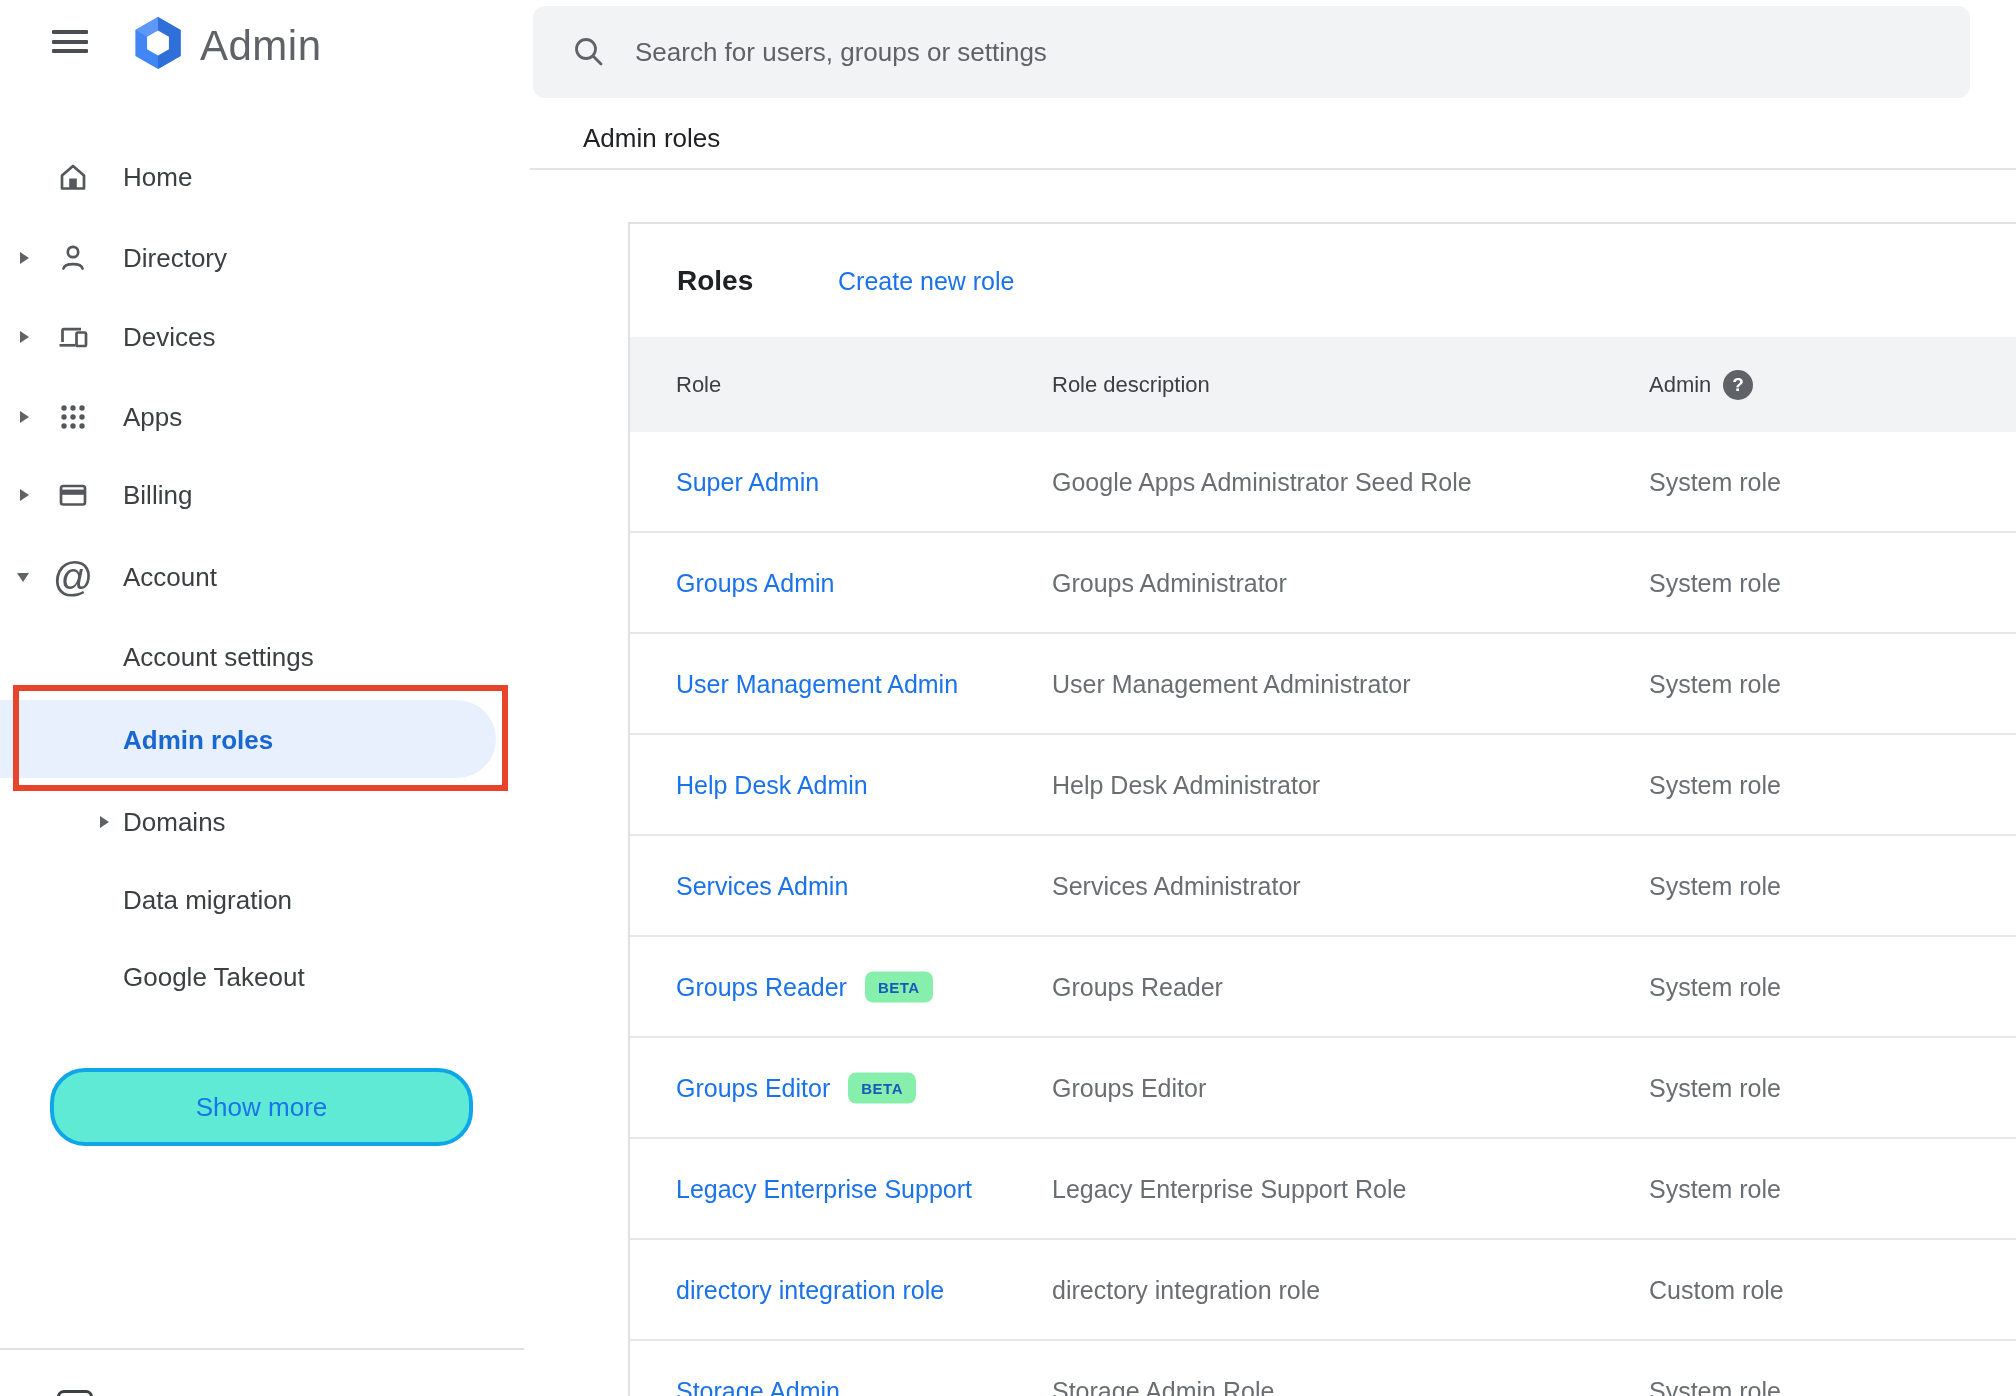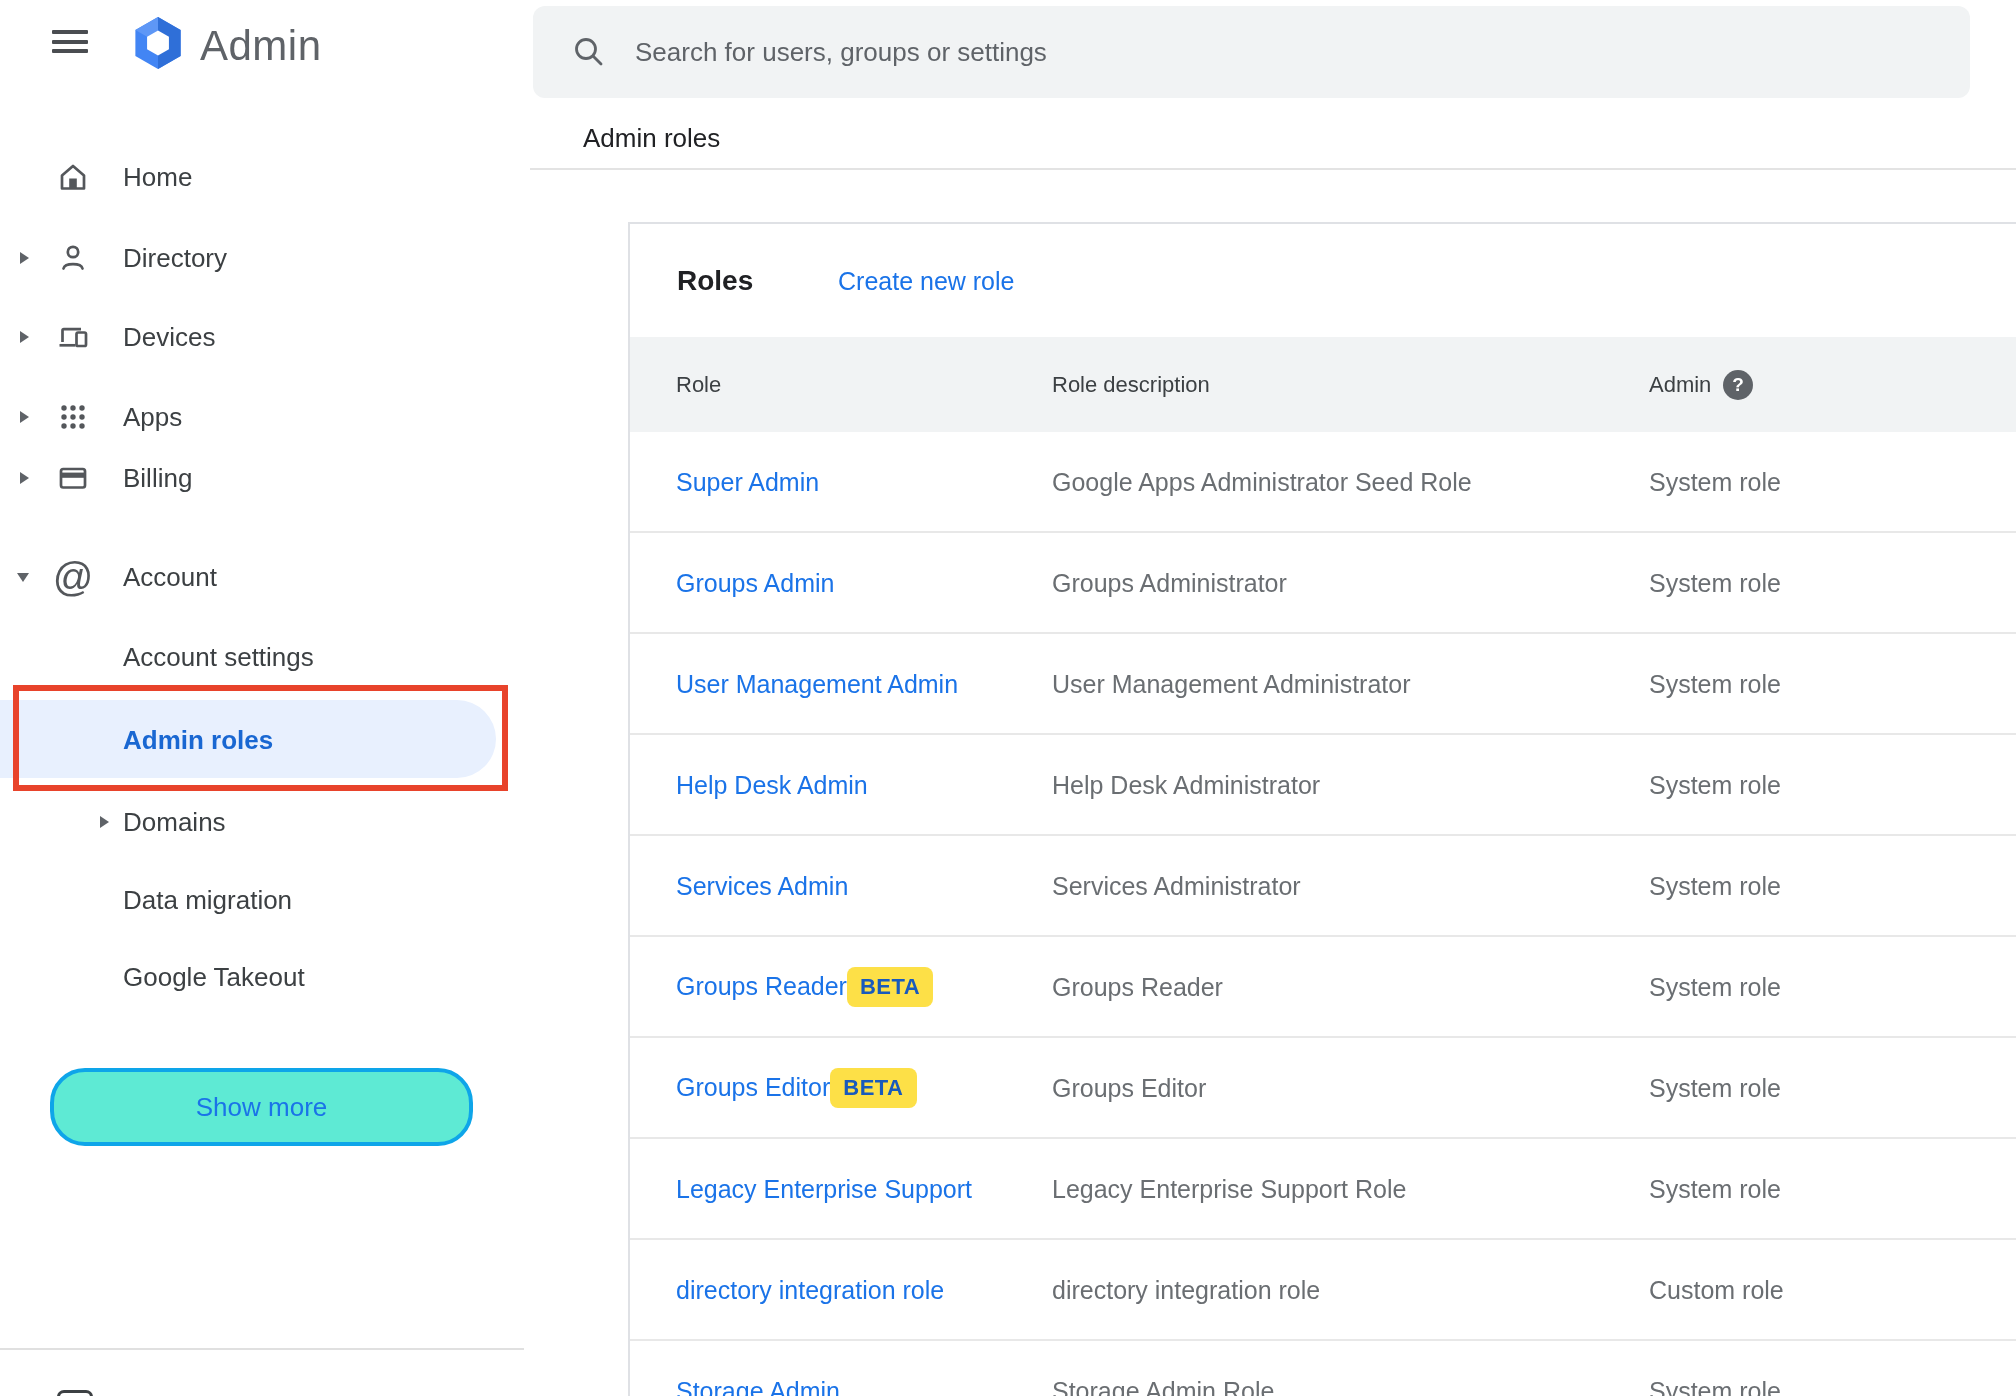--- a/index.html
+++ b/index.html
@@ -60,21 +60,21 @@
   .th-role{left:46px;} .th-desc{left:422px;} .th-type{left:1019px;}
   .help-circle{position:absolute;left:1093px;top:50%;transform:translateY(-50%);
     width:30px;height:30px;border-radius:50%;background:#5f6368;color:#fff;
     font-size:19px;font-weight:700;display:flex;align-items:center;justify-content:center;cursor:pointer;}
   .trow{position:relative;height:99px;border-bottom:2px solid #e8e8e8;}
   .trow .cell{position:absolute;top:50%;transform:translateY(-50%);font-size:25px;white-space:nowrap;}
   .role-cell{left:46px;display:flex;align-items:center;}
   .role-link{color:#1a73e8;cursor:pointer;}
   .desc-cell{left:422px;color:#6a6e72;}
   .type-cell{left:1019px;color:#6a6e72;}
-  .beta{background:#fde047;color:#185abc;font-size:22px;font-weight:700;
+  .beta{margin-left:18px;background:#86efac;color:#185abc;font-size:15px;font-weight:700;
     letter-spacing:.5px;padding:7px 13px;border-radius:8px;}
 </style>
 </head>
 <body>
 
 <div class="hamburger">
   <div></div>
   <div></div>
   <div></div>
 </div>
@@ -138,21 +138,21 @@
           <circle cx="18" cy="18" r="2.7" fill="#54575b"></circle>
           <circle cx="27" cy="18" r="2.7" fill="#54575b"></circle>
           <circle cx="9" cy="27" r="2.7" fill="#54575b"></circle>
           <circle cx="18" cy="27" r="2.7" fill="#54575b"></circle>
           <circle cx="27" cy="27" r="2.7" fill="#54575b"></circle>
         </svg>
       </span>
     <span class="lbl">Apps</span>
   <span class="arrow-right"></span>
     </div>
-    <div class="side-item" style="top: 438px;">
+    <div class="side-item" style="top: 455px;">
     <span class="ic">
         <svg width="36" height="36" viewBox="0 0 36 36">
           <rect x="6" y="9" width="24" height="18.5" rx="2.2" fill="none" stroke="#54575b" stroke-width="2.7"></rect>
           <rect x="6" y="12.6" width="24" height="5.2" fill="#54575b"></rect>
         </svg>
       </span>
     <span class="lbl">Billing</span>
   <span class="arrow-right"></span>
     </div>
     <div class="side-item" style="top: 537px;">

